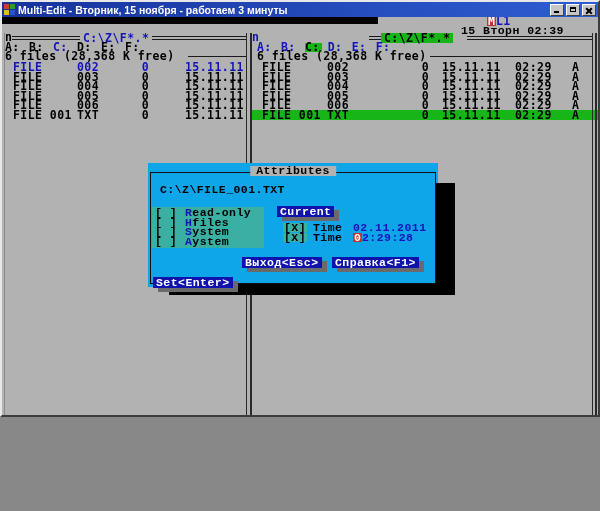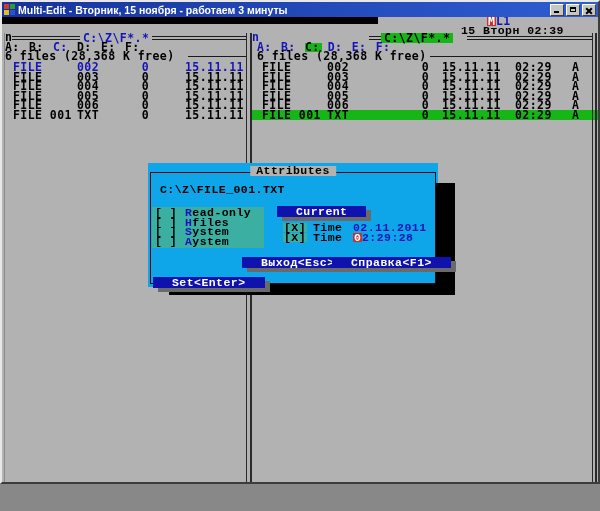--- a/index.html
+++ b/index.html
@@ -1,16 +1,16 @@
 <!DOCTYPE html>
 <html><head>
 <meta charset="utf-8">
 <style>
   html,body{margin:0;padding:0;background:#888;}
-  .win{position:relative;width:600px;height:484px;box-sizing:border-box;
+  .win{position:relative;width:600px;height:417px;box-sizing:border-box;
        background:#b2b2b2;border:2px solid;border-color:#e8e8e8 #3c3c3c #3c3c3c #e8e8e8;}
   .titlebar{position:absolute;left:0;top:0;right:0;height:15px;
        background:linear-gradient(90deg,#17339c,#2e5ed2);display:flex;align-items:center;
        padding:0 2px;gap:3px;box-sizing:border-box;}
   .title-text{color:#fff;font:bold 10.5px "Liberation Sans",sans-serif;white-space:nowrap;
        flex:1;overflow:hidden;}
   .winbtns{display:flex;gap:2px;}
   .wbtn{width:14px;height:12px;background:#c6c6c6;border:1px solid;box-sizing:border-box;
        border-color:#ffffff #404040 #404040 #ffffff;position:relative;}
   .wbtn-min::after{content:"";position:absolute;left:3px;right:4px;bottom:2px;height:2px;background:#000;}
@@ -49,21 +49,21 @@
   .dlg-frame{position:absolute;left:2px;top:9px;right:2px;bottom:3px;border:1px solid #111;
        box-shadow:19px 11px 0 #000;}
   .dlg-title{position:absolute;top:3px;left:50%;transform:translateX(-50%);
        background:#b2b2b2;padding:0 6px;line-height:10px;white-space:pre;}
   .cyanblock{position:absolute;left:4px;top:44px;width:112px;height:41px;background:#3cafa3;}
   .cbrow{position:absolute;left:7px;display:flex;line-height:9px;white-space:pre;}
   .cb-box{width:30px;}
   .hot{color:#1414b8;}
   .chip{position:absolute;background:#3cafa3;line-height:9px;padding:0 1px;white-space:pre;}
   .btn{position:absolute;background:#0f12ad;color:#fff;line-height:11px;height:11px;
-       padding:0 19px;white-space:pre;box-shadow:5px 4px 0 #6a6a6a;cursor:default;}
+       padding:0 3px;white-space:pre;box-shadow:5px 4px 0 #6a6a6a;cursor:default;}
   .cursorcell{position:absolute;background:#c03434;color:#fff;line-height:9px;padding:0 1px;}
 
   .statusbar-chip{position:absolute;left:0;top:470px;background:#3cafa3;color:#1414b8;
        line-height:10px;padding:0 2px;white-space:pre;}
   .statusbar-text{position:absolute;left:46px;top:470px;line-height:10px;white-space:pre;}
 </style>
 </head>
 <body>
 
 <div class="win">

